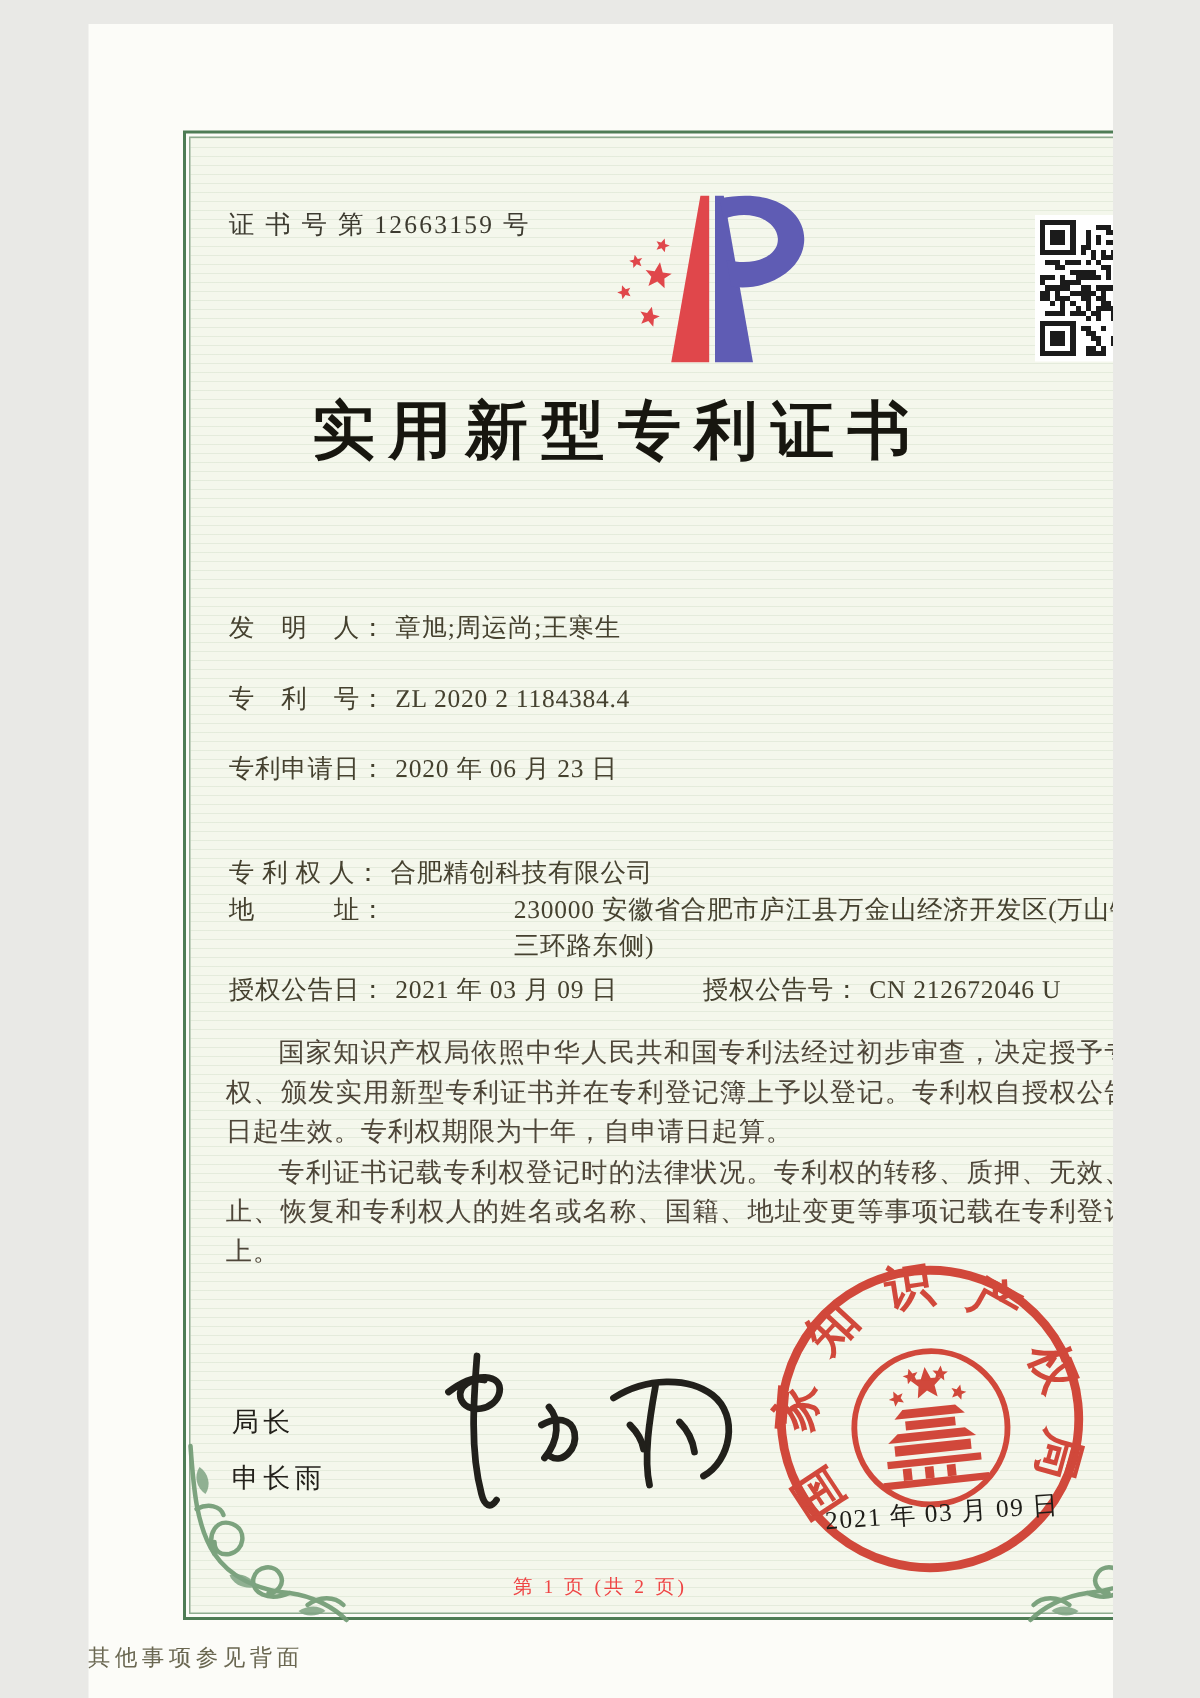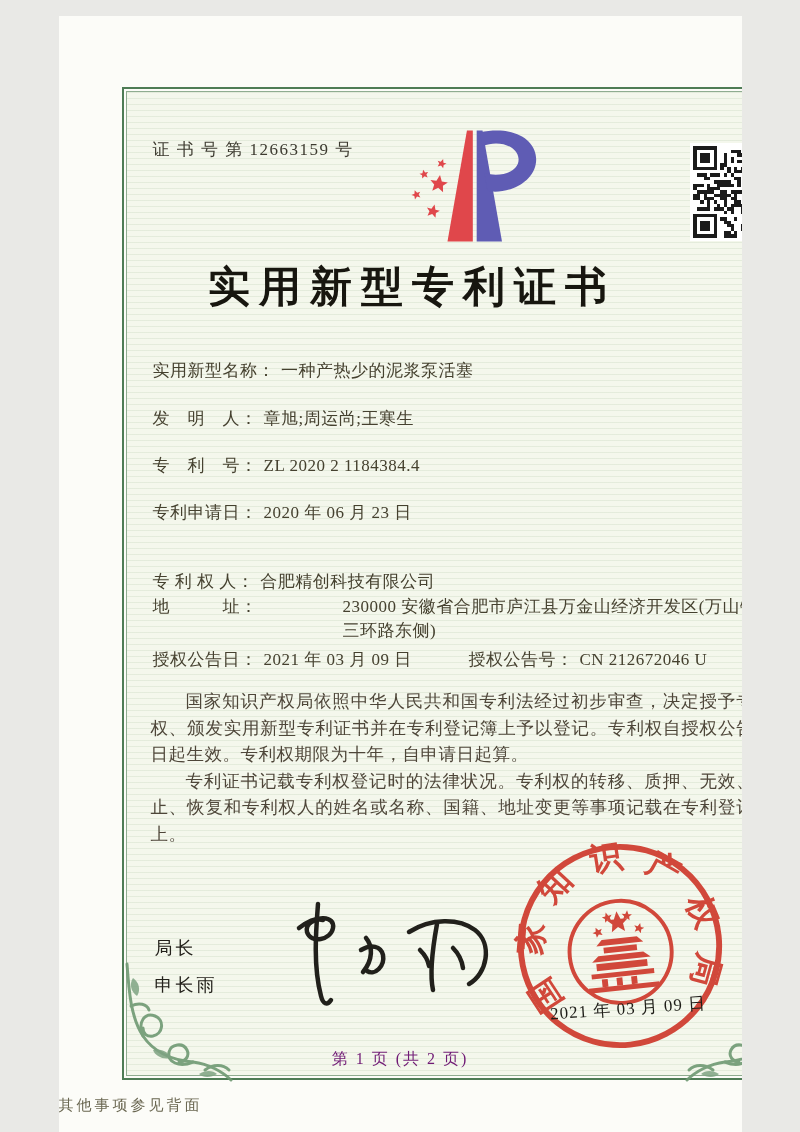--- a/index.html
+++ b/index.html
@@ -57,21 +57,21 @@
   .post  { position:absolute; left:96px; top:920px; font-size:18px; color:#23211b; letter-spacing:3px; }
   .pname { position:absolute; left:96px; top:957px; font-size:18px; color:#23211b; letter-spacing:3px; }
   .sig   { position:absolute; left:212px; top:878px; width:238px; height:118px; }
   .seal  { position:absolute; left:453px; top:822px; width:216px; height:216px; transform:rotate(-6deg); opacity:0.92; }
   .seal-date {
     position:absolute; left:491px; top:981px; font-size:17px; color:#1e1d18;
     letter-spacing:1px; transform:rotate(-4deg); white-space:nowrap;
   }
   .footer {
     position:absolute; left:0; right:0; top:1033px; text-align:center;
-    font-size:16px; color:#701a75; letter-spacing:2px;
+    font-size:13px; color:#ef4444; letter-spacing:2px;
   }
   .back-note {
     position:absolute; left:0; right:0; top:1080px; 
     font-size:15px; color:#6a6751; letter-spacing:3px;
   }
   .flourish { position:absolute; width:128px; height:128px; }
   .flourish.left  { left:50px;  top:942px; }
   .flourish.right { left:622px; top:942px; transform:scaleX(-1); }
 </style>
 </head>
@@ -130,24 +130,20 @@
     </g>
   </svg>
 
   <svg class="qr" id="qr-svg" viewBox="0 0 29 29" shape-rendering="crispEdges">
     <rect x="0" y="0" width="29" height="29" fill="#ffffff"></rect>
     <path id="qr-modules" fill="#1b1b1b" d="M1 1h7v1h-7z M1 7h7v1h-7z M1 2h1v5h-1z M7 2h1v5h-1z M3 3h3v3h-3z M21 1h7v1h-7z M21 7h7v1h-7z M21 2h1v5h-1z M27 2h1v5h-1z M23 3h3v3h-3z M1 21h7v1h-7z M1 27h7v1h-7z M1 22h1v5h-1z M7 22h1v5h-1z M3 23h3v3h-3z M16 1h1v1h-1z M17 1h1v1h-1z M18 1h1v1h-1z M19 1h1v1h-1z M12 2h1v1h-1z M13 2h1v1h-1z M14 2h1v1h-1z M19 2h1v1h-1z M10 3h1v1h-1z M14 3h1v1h-1z M15 3h1v1h-1z M17 3h1v1h-1z M18 3h1v1h-1z M10 4h1v1h-1z M12 4h1v1h-1z M19 4h1v1h-1z M10 5h1v1h-1z M12 5h1v1h-1z M14 5h1v1h-1z M15 5h1v1h-1z M17 5h1v1h-1z M18 5h1v1h-1z M9 6h1v1h-1z M10 6h1v1h-1z M17 6h1v1h-1z M18 6h1v1h-1z M19 6h1v1h-1z M9 7h1v1h-1z M11 7h1v1h-1z M13 7h1v1h-1z M15 7h1v1h-1z M17 7h1v1h-1z M19 7h1v1h-1z M11 8h1v1h-1z M13 8h1v1h-1z M14 8h1v1h-1z M15 8h1v1h-1z M16 8h1v1h-1z M17 8h1v1h-1z M18 8h1v1h-1z M2 9h1v1h-1z M3 9h1v1h-1z M4 9h1v1h-1z M6 9h1v1h-1z M7 9h1v1h-1z M8 9h1v1h-1z M10 9h1v1h-1z M12 9h1v1h-1z M18 9h1v1h-1z M19 9h1v1h-1z M20 9h1v1h-1z M21 9h1v1h-1z M23 9h1v1h-1z M27 9h1v1h-1z M4 10h1v1h-1z M5 10h1v1h-1z M13 10h1v1h-1z M14 10h1v1h-1z M16 10h1v1h-1z M18 10h1v1h-1z M21 10h1v1h-1z M22 10h1v1h-1z M26 10h1v1h-1z M7 11h1v1h-1z M8 11h1v1h-1z M9 11h1v1h-1z M10 11h1v1h-1z M11 11h1v1h-1z M14 11h1v1h-1z M16 11h1v1h-1z M19 11h1v1h-1z M20 11h1v1h-1z M24 11h1v1h-1z M27 11h1v1h-1z M1 12h1v1h-1z M2 12h1v1h-1z M3 12h1v1h-1z M5 12h1v1h-1z M8 12h1v1h-1z M9 12h1v1h-1z M10 12h1v1h-1z M11 12h1v1h-1z M12 12h1v1h-1z M14 12h1v1h-1z M16 12h1v1h-1z M18 12h1v1h-1z M20 12h1v1h-1z M21 12h1v1h-1z M23 12h1v1h-1z M27 12h1v1h-1z M1 13h1v1h-1z M5 13h1v1h-1z M6 13h1v1h-1z M7 13h1v1h-1z M8 13h1v1h-1z M16 13h1v1h-1z M17 13h1v1h-1z M18 13h1v1h-1z M19 13h1v1h-1z M26 13h1v1h-1z M2 14h1v1h-1z M3 14h1v1h-1z M4 14h1v1h-1z M5 14h1v1h-1z M6 14h1v1h-1z M9 14h1v1h-1z M10 14h1v1h-1z M12 14h1v1h-1z M13 14h1v1h-1z M14 14h1v1h-1z M15 14h1v1h-1z M18 14h1v1h-1z M19 14h1v1h-1z M21 14h1v1h-1z M25 14h1v1h-1z M26 14h1v1h-1z M27 14h1v1h-1z M1 15h1v1h-1z M2 15h1v1h-1z M4 15h1v1h-1z M7 15h1v1h-1z M8 15h1v1h-1z M9 15h1v1h-1z M10 15h1v1h-1z M11 15h1v1h-1z M13 15h1v1h-1z M18 15h1v1h-1z M20 15h1v1h-1z M24 15h1v1h-1z M1 16h1v1h-1z M2 16h1v1h-1z M4 16h1v1h-1z M5 16h1v1h-1z M6 16h1v1h-1z M9 16h1v1h-1z M10 16h1v1h-1z M12 16h1v1h-1z M13 16h1v1h-1z M16 16h1v1h-1z M20 16h1v1h-1z M25 16h1v1h-1z M26 16h1v1h-1z M3 17h1v1h-1z M5 17h1v1h-1z M7 17h1v1h-1z M10 17h1v1h-1z M13 17h1v1h-1z M14 17h1v1h-1z M16 17h1v1h-1z M18 17h1v1h-1z M23 17h1v1h-1z M24 17h1v1h-1z M5 18h1v1h-1z M8 18h1v1h-1z M10 18h1v1h-1z M12 18h1v1h-1z M13 18h1v1h-1z M14 18h1v1h-1z M15 18h1v1h-1z M18 18h1v1h-1z M19 18h1v1h-1z M20 18h1v1h-1z M21 18h1v1h-1z M22 18h1v1h-1z M23 18h1v1h-1z M24 18h1v1h-1z M25 18h1v1h-1z M2 19h1v1h-1z M3 19h1v1h-1z M4 19h1v1h-1z M5 19h1v1h-1z M7 19h1v1h-1z M8 19h1v1h-1z M9 19h1v1h-1z M11 19h1v1h-1z M12 19h1v1h-1z M15 19h1v1h-1z M18 19h1v1h-1z M20 19h1v1h-1z M23 19h1v1h-1z M25 19h1v1h-1z M26 19h1v1h-1z M10 20h1v1h-1z M12 20h1v1h-1z M15 20h1v1h-1z M16 20h1v1h-1z M18 20h1v1h-1z M21 20h1v1h-1z M23 20h1v1h-1z M24 20h1v1h-1z M26 20h1v1h-1z M16 21h1v1h-1z M17 21h1v1h-1z M18 21h1v1h-1z M19 21h1v1h-1z M20 21h1v1h-1z M21 21h1v1h-1z M9 22h1v1h-1z M10 22h1v1h-1z M13 22h1v1h-1z M17 22h1v1h-1z M18 22h1v1h-1z M21 22h1v1h-1z M25 22h1v1h-1z M26 22h1v1h-1z M10 23h1v1h-1z M11 23h1v1h-1z M16 23h1v1h-1z M17 23h1v1h-1z M18 23h1v1h-1z M23 23h1v1h-1z M24 23h1v1h-1z M25 23h1v1h-1z M26 23h1v1h-1z M11 24h1v1h-1z M12 24h1v1h-1z M15 24h1v1h-1z M19 24h1v1h-1z M21 24h1v1h-1z M22 24h1v1h-1z M24 24h1v1h-1z M25 24h1v1h-1z M26 24h1v1h-1z M12 25h1v1h-1z M15 25h1v1h-1z M16 25h1v1h-1z M18 25h1v1h-1z M20 25h1v1h-1z M21 25h1v1h-1z M22 25h1v1h-1z M23 25h1v1h-1z M24 25h1v1h-1z M25 25h1v1h-1z M26 25h1v1h-1z M27 25h1v1h-1z M10 26h1v1h-1z M11 26h1v1h-1z M13 26h1v1h-1z M18 26h1v1h-1z M10 27h1v1h-1z M11 27h1v1h-1z M12 27h1v1h-1z M13 27h1v1h-1z M16 27h1v1h-1z M18 27h1v1h-1z M20 27h1v1h-1z M25 27h1v1h-1z M26 27h1v1h-1z M27 27h1v1h-1z "></path>
   </svg>
 
   <div class="title">实用新型专利证书</div>
 
-  <div class="row row-name">
-    <span class="lbl">实用新型名称：</span>
-    <span class="val">一种产热少的泥浆泵活塞</span>
-  </div>
   <div class="row row-inv">
     <span class="lbl">发　明　人：</span>
     <span class="val">章旭;周运尚;王寒生</span>
   </div>
   <div class="row row-patno">
     <span class="lbl">专　利　号：</span>
     <span class="val">ZL 2020 2 1184384.4</span>
   </div>
   <div class="row row-appdate">
     <span class="lbl">专利申请日：</span>

